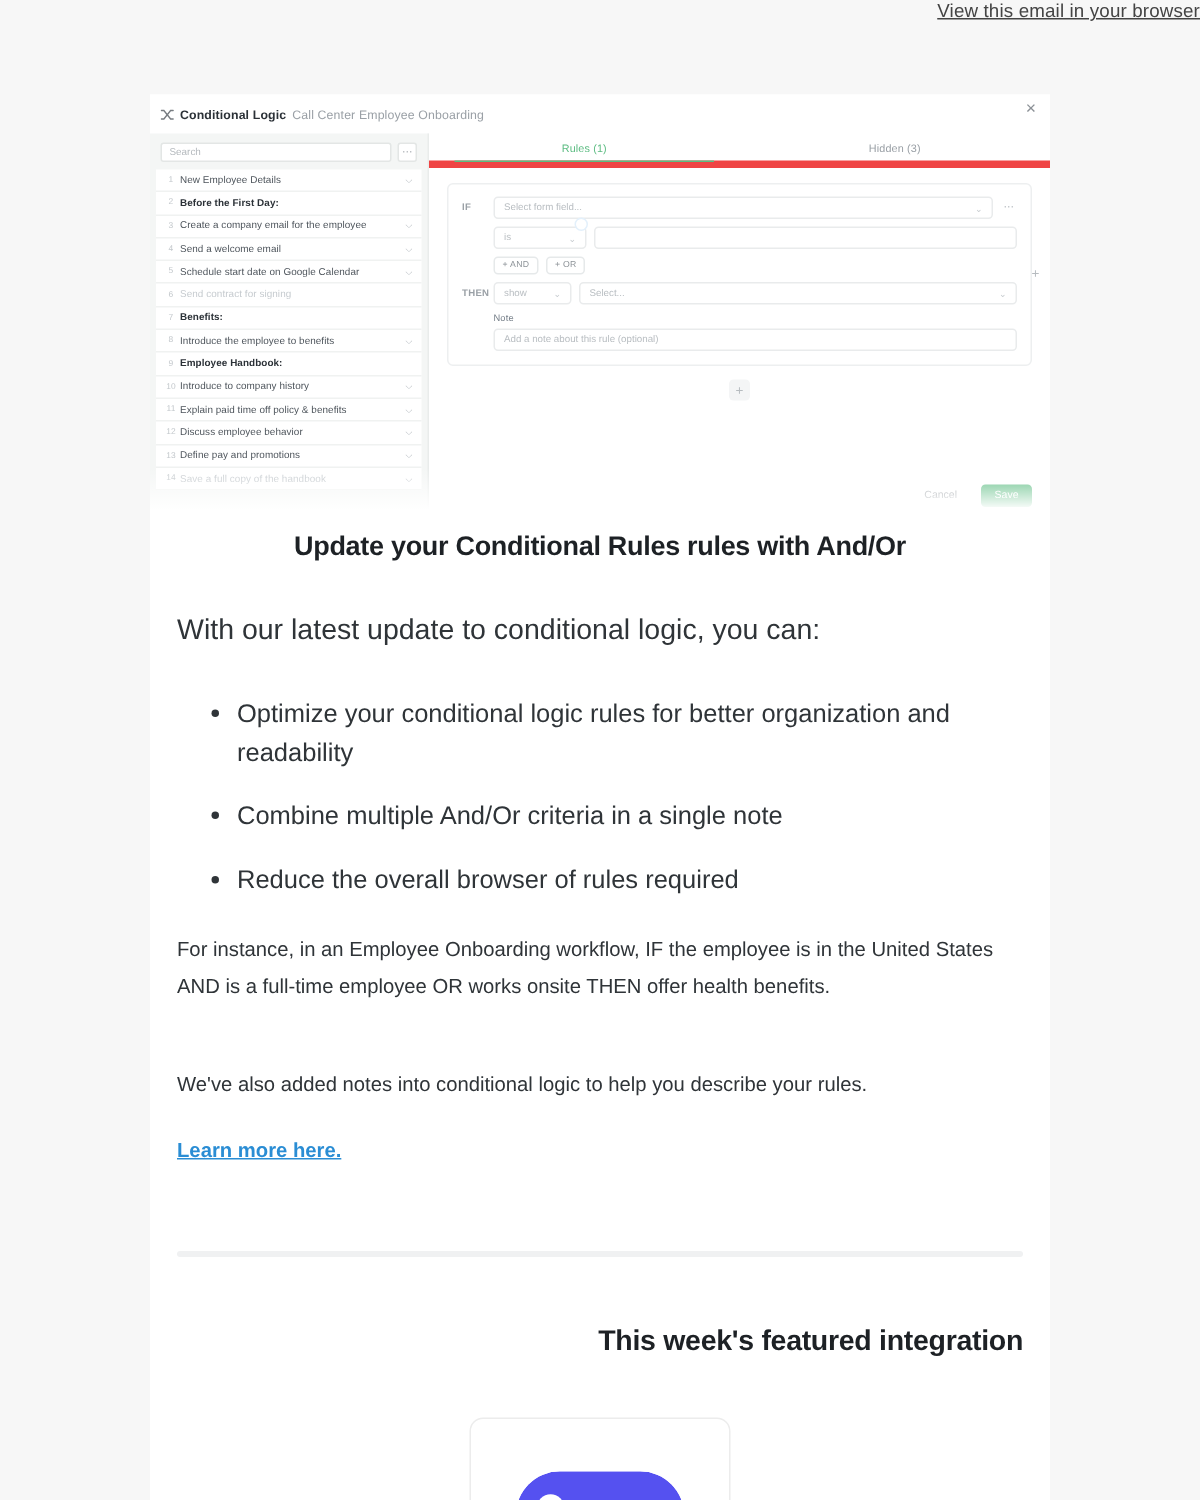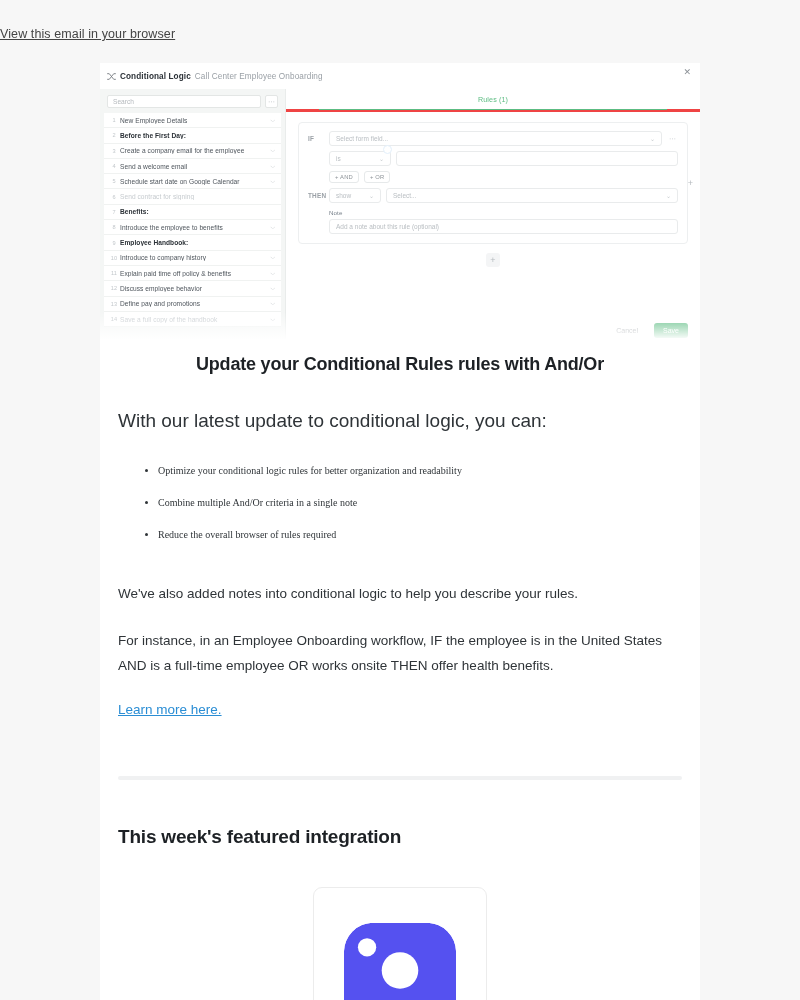--- a/index.html
+++ b/index.html
@@ -12,22 +12,21 @@
     background: #f7f7f7;
     font-family: "Liberation Sans", sans-serif;
     -webkit-font-smoothing: antialiased;
   }
 
   
   .preheader {
     height: 63px;
     display: flex;
     align-items: flex-start;
-    justify-content: flex-start;
-    padding-top: 27px;
+    justify-content: flex-end;
     background: #f7f7f7;
   }
   .preheader a {
     font-size: 12.5px;
     color: #444444;
     text-decoration: underline;
     letter-spacing: .1px;
   }
 
   
@@ -152,21 +151,21 @@
   .task-label { flex: 1; white-space: nowrap; overflow: hidden; }
   .task-row.heading .task-label { font-weight: bold; color: #2b3137; }
   .task-row.dim .task-label { color: #c6cbcf; }
   .task-caret { font-size: 6px; color: #bfc4c8; margin-left: 4px; }
 
   
   .app-main { flex: 1; background: #ffffff; position: relative; }
   .tabs {
     display: flex;
     height: 23px;
-    border-bottom: 3px solid #ef4444;
+    border-bottom: 5px solid #ef4444;
     justify-content: center;
   }
   .tab {
     flex: 1;
     display: flex;
     align-items: center;
     justify-content: center;
     font-size: 7.2px;
     color: #9aa0a6;
     letter-spacing: .1px;
@@ -318,51 +317,51 @@
     color: #2f3438;
     margin: 31px 0 0 0;
     line-height: 1.55;
   }
   ul.features {
     margin: 28px 0 0 0;
     padding-left: 40px;
     list-style: disc;
   }
   ul.features li {
-    font-size: 10px;
+    font-size: 17px;
     color: #2f3438;
     margin-bottom: 17px;
     line-height: 1.5;
-    font-family: Liberation Serif, serif;
   }
   .para {
     font-size: 13.5px;
     color: #2f3438;
     margin: 22px 0 0 0;
     line-height: 1.82;
   }
   .para.spaced { margin-top: 40px; }
   .learn-link {
     display: inline-block;
     font-size: 13.5px;
     color: #2a8dd4;
     text-decoration: underline;
     margin-top: 24px;
+    font-weight: bold;
   }
   .divider {
     height: 4px;
     background: #f0f1f2;
     margin: 58px 0 0 0;
     border-radius: 2px;
   }
   .section-title {
     font-size: 19px;
     font-weight: bold;
     color: #1d2125;
-    text-align: left;
+    text-align: right;
     margin: 46px 0 0 0;
     letter-spacing: -.2px;
   }
   .logo-card {
     width: 174px;
     height: 145px;
     margin: 39px auto 0 auto;
     border: 1px solid #ececec;
     border-radius: 9px;
     background: #ffffff;
@@ -468,20 +467,21 @@
               <span class="task-num">14</span>
               <span class="task-label">Save a full copy of the handbook</span>
               <span class="task-caret">⌵</span>
             </div>
           </div>
       </div>
 
       <div class="app-main">
         <div class="tabs">
             <div class="tab active">Rules (1)</div>
+            <div class="tab">Hidden (3)</div>
           </div>
 
         <div class="rule-area">
           <div class="rule-card">
             <div class="knob"></div>
 
             <div class="rule-line">
               <span class="kw">IF</span>
               <div class="field grow">
                 <span>Select form field...</span>
@@ -533,22 +533,22 @@
   </div>
 
   <div class="content">
     <h1 class="headline">Update your Conditional Rules rules with And/Or</h1>
     <p class="intro">With our latest update to conditional logic, you can:</p>
     <ul class="features">
         <li>Optimize your conditional logic rules for better organization and readability</li>
         <li>Combine multiple And/Or criteria in a single note</li>
         <li>Reduce the overall browser of rules required</li>
       </ul>
+    <p class="para">For instance, in an Employee Onboarding workflow, IF the employee is in the United States AND is a full-time employee OR works onsite THEN offer health benefits.</p>
     <p class="para spaced">We've also added notes into conditional logic to help you describe your rules.</p>
-    <p class="para">For instance, in an Employee Onboarding workflow, IF the employee is in the United States AND is a full-time employee OR works onsite THEN offer health benefits.</p>
     <a class="learn-link" href="#">Learn more here.</a>
 
     <div class="divider"></div>
 
     <h2 class="section-title">This week's featured integration</h2>
 
     <div class="logo-card">
       <svg class="integration-logo" viewBox="0 0 100 100">
         <defs>
           <clipPath id="logoClip">

